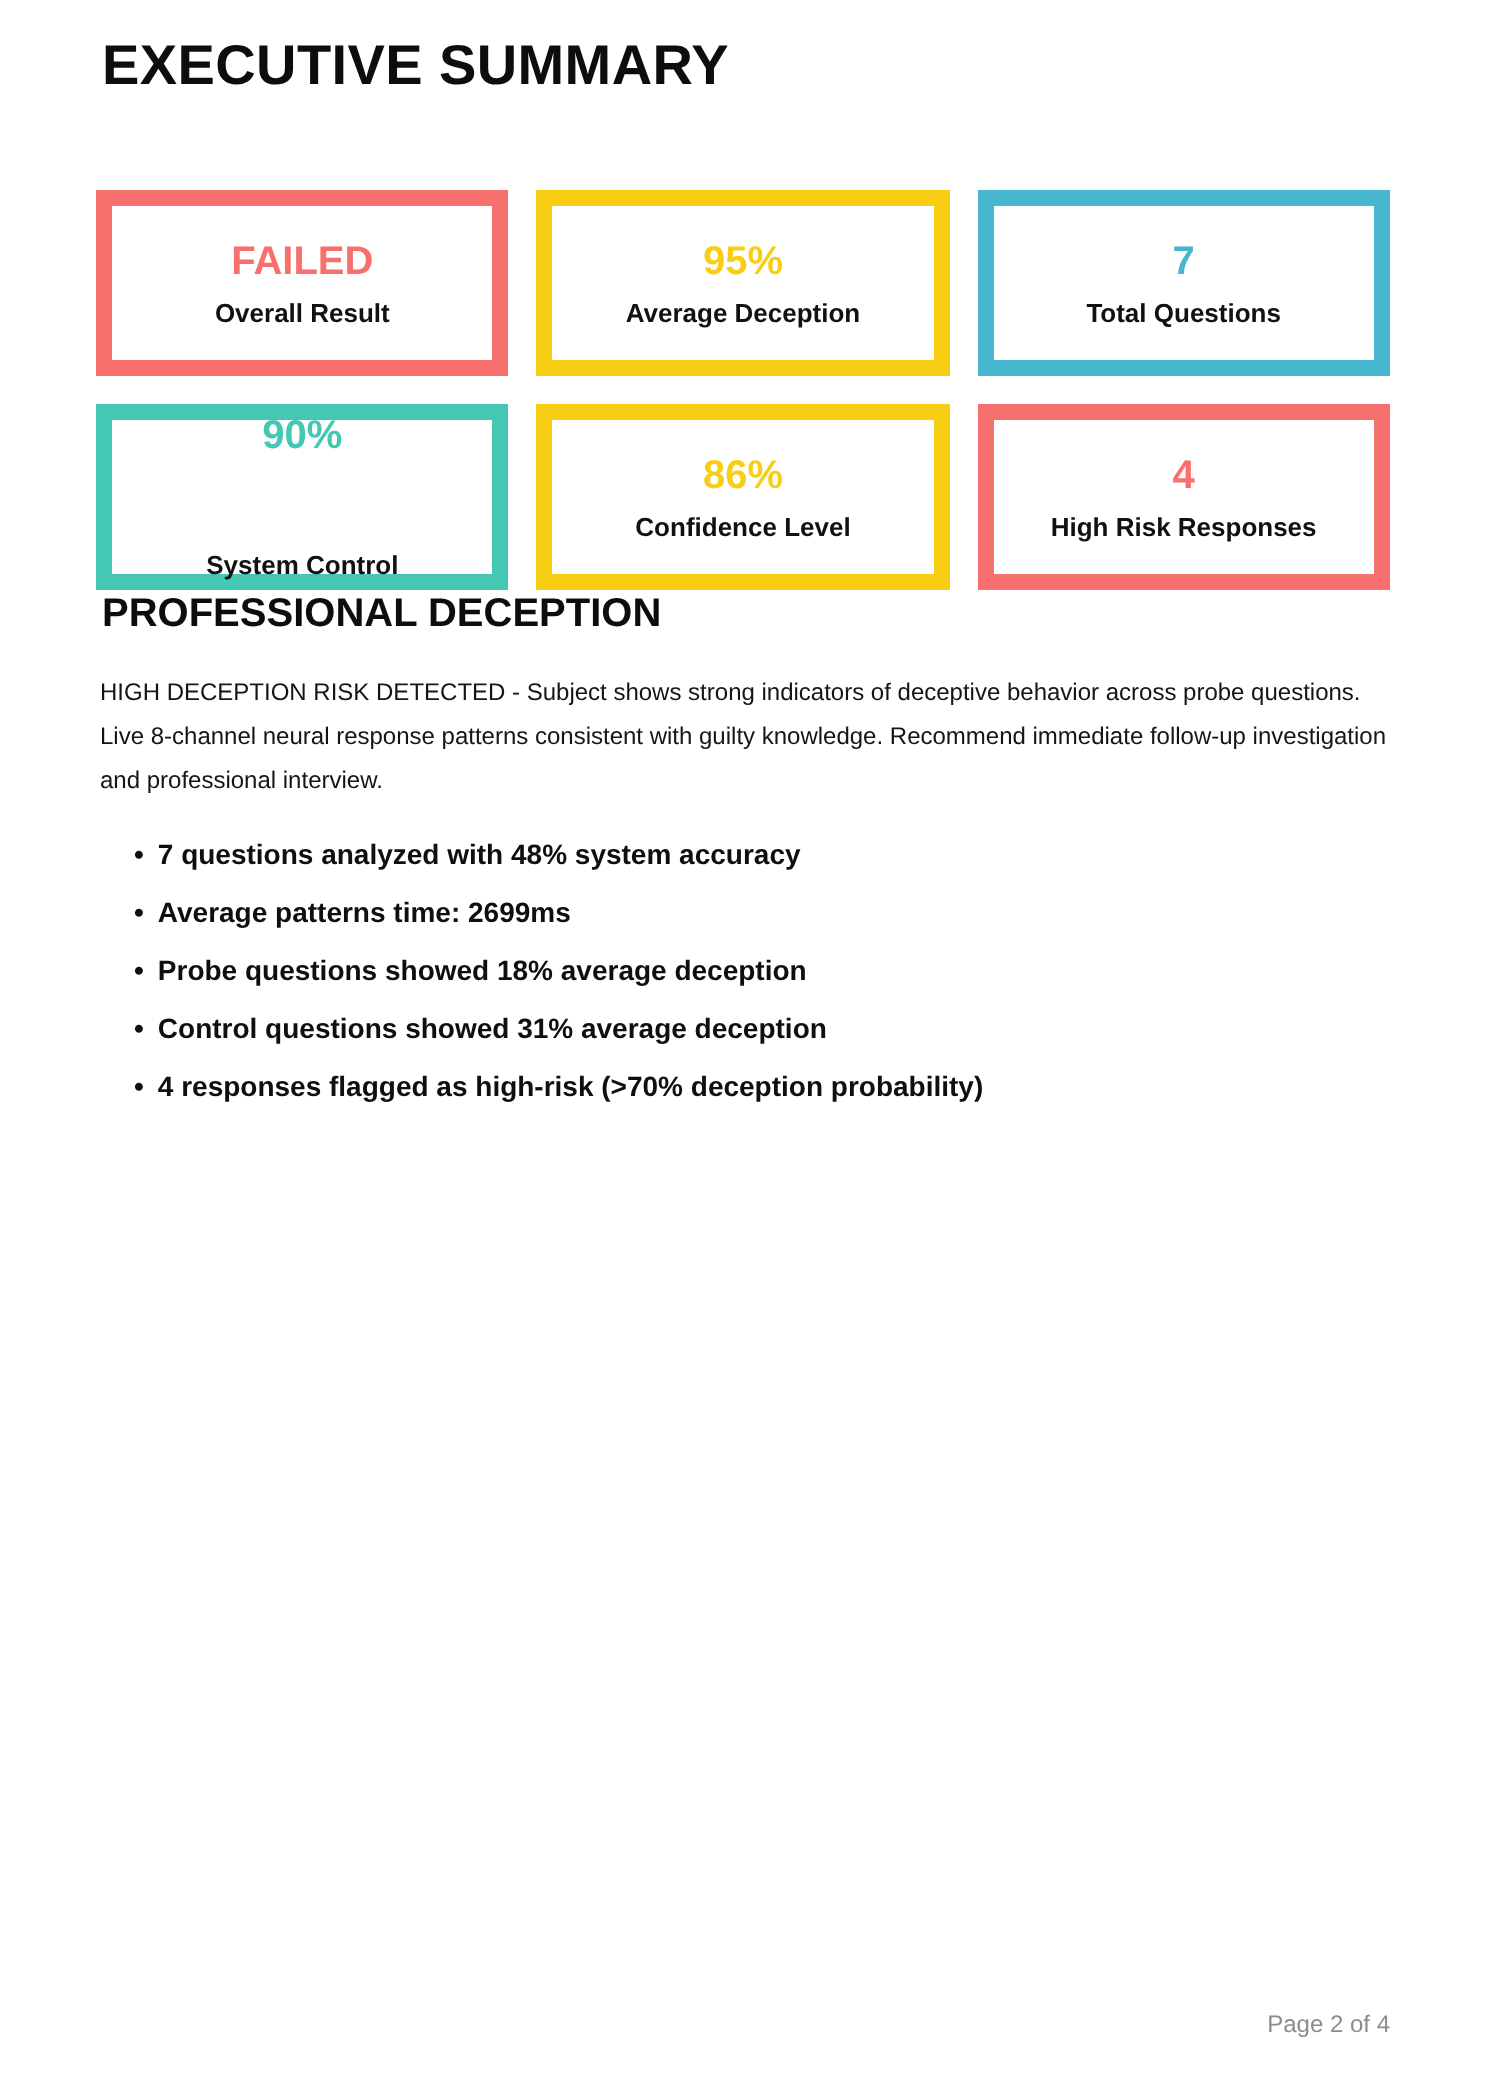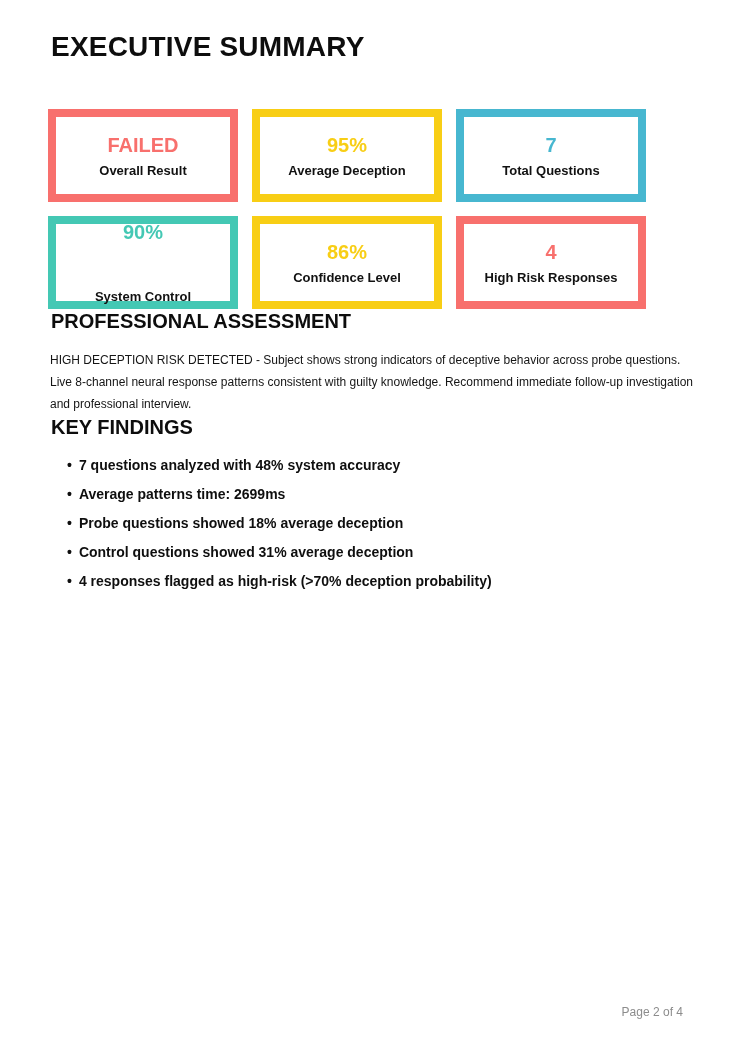--- a/index.html
+++ b/index.html
@@ -9,40 +9,40 @@
   }
   body {
     width: 743px;
     height: 1044px;
     position: relative;
     overflow: hidden;
     font-family: "Liberation Sans", sans-serif;
     color: #111111;
   }
   .page {
-    padding: 32px 48px 0 48px;
+    padding: 18px 48px 0 48px;
     box-sizing: border-box;
     height: 100%;
     position: relative;
   }
   h1.doc-title {
     margin: 0;
     padding-left: 3px;
     font-size: 28px;
     line-height: 30px;
     font-weight: bold;
     color: #0d0d0d;
     letter-spacing: 0.2px;
   }
   .cards-grid {
     margin-top: 47px;
     display: grid;
     grid-template-columns: repeat(3, 1fr);
     gap: 14px;
-    width: 598px;
+    width: 647px;
   }
   .card {
     box-sizing: border-box;
     height: 93px;
     border: 8px solid #cccccc;
     background: #ffffff;
     display: flex;
     flex-direction: column;
     align-items: center;
     justify-content: center;
@@ -100,21 +100,21 @@
     margin-bottom: 14px;
     color: #0f0f0f;
   }
   .bullet-dot {
     display: inline-block;
     margin-right: 7px;
     font-weight: bold;
   }
   .page-footer {
     position: absolute;
-    right: 60px;
+    right: 48px;
     bottom: 25px;
     font-size: 12px;
     color: #8c8c8c;
   }
 </style>
 </head>
 <body>
 
 <div class="page">
 
@@ -140,24 +140,23 @@
     <div class="card c-yellow">
       <div class="card-value">86%</div>
       <div class="card-label">Confidence Level</div>
     </div>
     <div class="card c-coral">
       <div class="card-value">4</div>
       <div class="card-label">High Risk Responses</div>
     </div>
   </div>
 
-  <h2 class="section-heading assessment-heading">PROFESSIONAL ASSESSMENT</h2>
+  <h2 class="section-heading assessment-heading">PROFESSIONAL DECEPTION</h2>
   <p class="assessment-body">HIGH DECEPTION RISK DETECTED - Subject shows strong indicators of deceptive behavior across probe questions. Live 8-channel neural response patterns consistent with guilty knowledge. Recommend immediate follow-up investigation and professional interview.</p>
 
-  <h2 class="section-heading findings-heading">KEY FINDINGS</h2>
   <ul class="findings-list">
     <li><span class="bullet-dot">•</span><span>7 questions analyzed with 48% system accuracy</span></li>
     <li><span class="bullet-dot">•</span><span>Average patterns time: 2699ms</span></li>
     <li><span class="bullet-dot">•</span><span>Probe questions showed 18% average deception</span></li>
     <li><span class="bullet-dot">•</span><span>Control questions showed 31% average deception</span></li>
     <li><span class="bullet-dot">•</span><span>4 responses flagged as high-risk (&gt;70% deception probability)</span></li>
   </ul>
 
   <div class="page-footer">Page 2 of 4</div>
 

